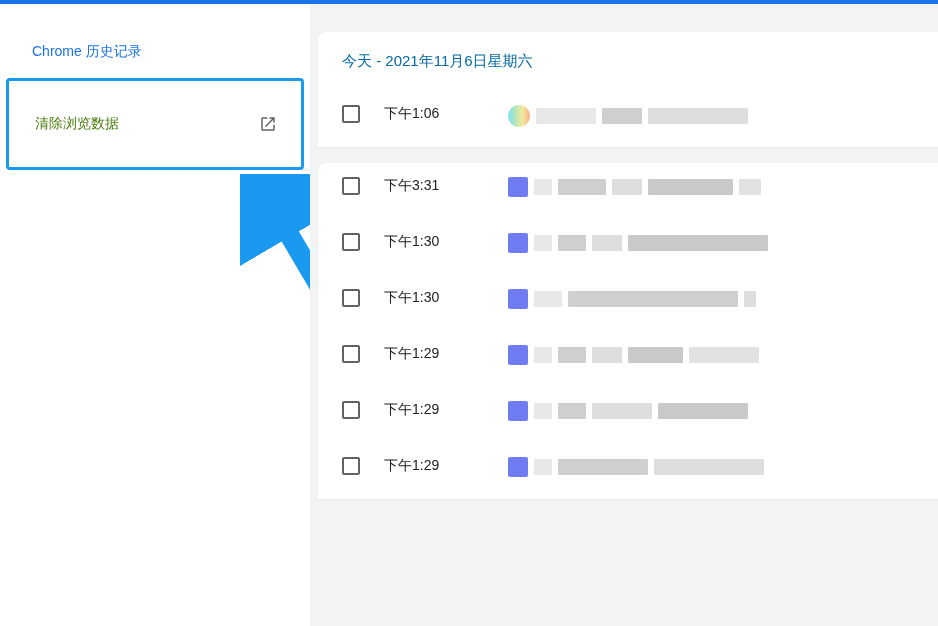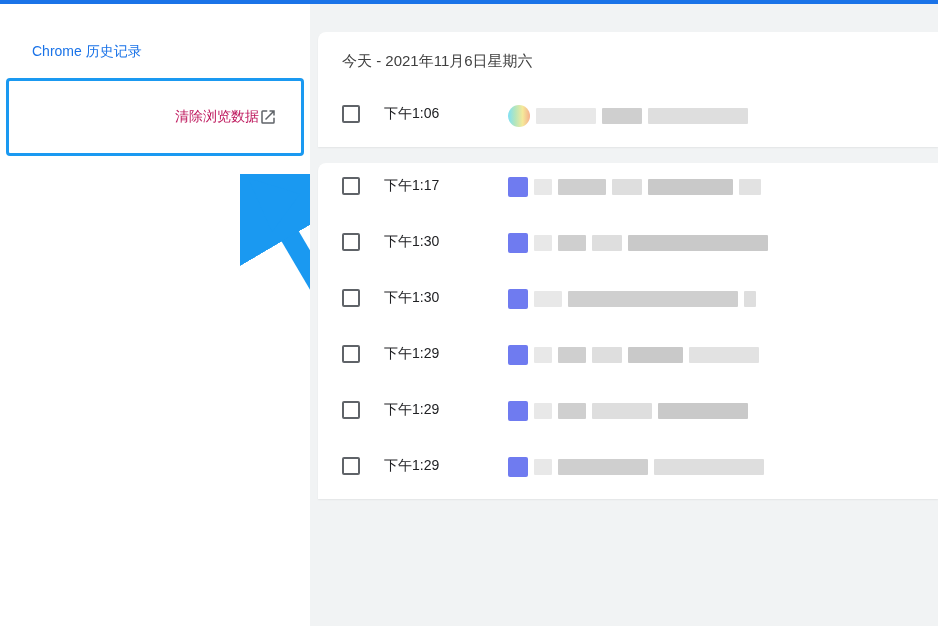--- a/index.html
+++ b/index.html
@@ -39,24 +39,24 @@
     .nav-item.active {
       color: #1a73e8;
     }
     .clear-item {
       margin: 2px 6px 0 6px;
       padding: 12px 24px 12px 26px;
       border: 3px solid #1a99f1;
       border-radius: 4px;
       display: flex;
       align-items: center;
-      justify-content: flex-end;
+      justify-content: space-between;
       font-size: 14px;
-      color: #be185d;
-      height: 78px;
+      color: #4d7c0f;
+      height: 92px;
       cursor: pointer;
     }
     .open-external-icon {
       width: 18px;
       height: 18px;
       fill: #5f6368;
       flex-shrink: 0;
     }
     .main {
       flex: 1;
@@ -68,21 +68,21 @@
     .section {
       background: #fff;
       border-radius: 8px 0 0 0;
       margin-left: 8px;
       box-shadow: 0 1px 2px rgba(0,0,0,0.06);
       margin-bottom: 16px;
     }
     .section-header {
       padding: 20px 24px;
       font-size: 15px;
-      color: #404040;
+      color: #0369a1;
       font-weight: 400;
     }
     .history-row {
       display: flex;
       align-items: flex-start;
       padding: 14px 0 14px 24px;
       min-height: 56px;
       gap: 24px;
     }
     .history-row + .history-row { }
@@ -168,21 +168,21 @@
             <div class="favicon-blur" style="background: linear-gradient(90deg, rgb(127, 224, 245), rgb(182, 230, 187), rgb(245, 233, 154), rgb(245, 176, 141)); border-radius: 50%; width: 22px; height: 22px;"></div>
             <div class="text-blur" style="width: 60px; background: rgb(232, 232, 232);"></div>
             <div class="text-blur" style="width: 40px; background: rgb(207, 207, 207);"></div>
             <div class="text-blur" style="width: 100px; background: rgb(222, 222, 222);"></div>
           </div>
         </div>
       </div>
       <div class="section">
         <div class="history-row">
           <div class="checkbox"></div>
-          <div class="timecol">下午1:17</div>
+          <div class="timecol">下午3:31</div>
           <div class="blurred">
             <div class="favicon-blur" style="background: rgb(111, 123, 240);"></div>
             <div class="text-blur" style="width: 18px; background: rgb(232, 232, 232);"></div>
             <div class="text-blur" style="width: 48px; background: rgb(207, 207, 207);"></div>
             <div class="text-blur" style="width: 30px; background: rgb(222, 222, 222);"></div>
             <div class="text-blur" style="width: 85px; background: rgb(201, 201, 201);"></div>
             <div class="text-blur" style="width: 22px; background: rgb(226, 226, 226);"></div>
           </div>
         </div>
         <div class="history-row">

